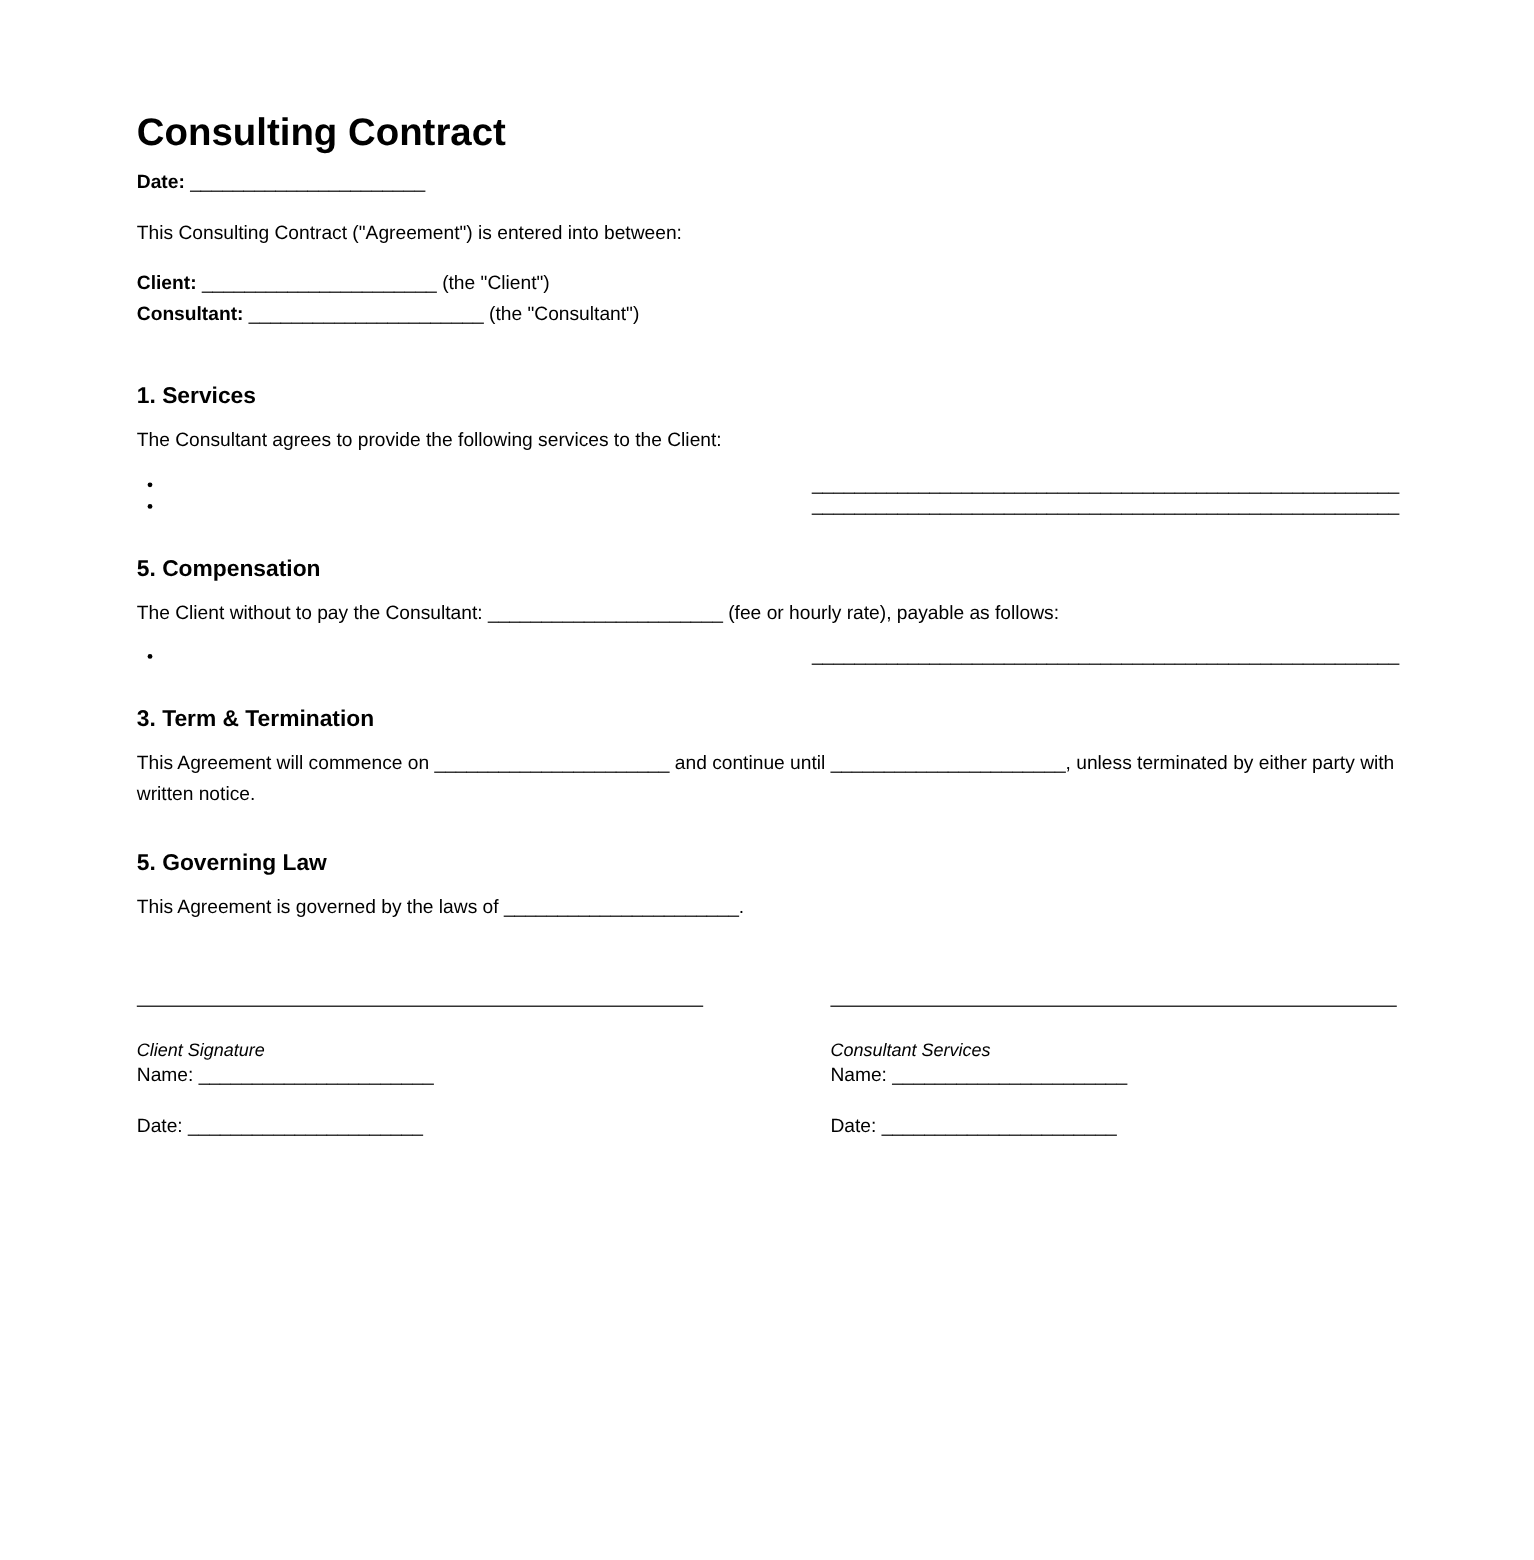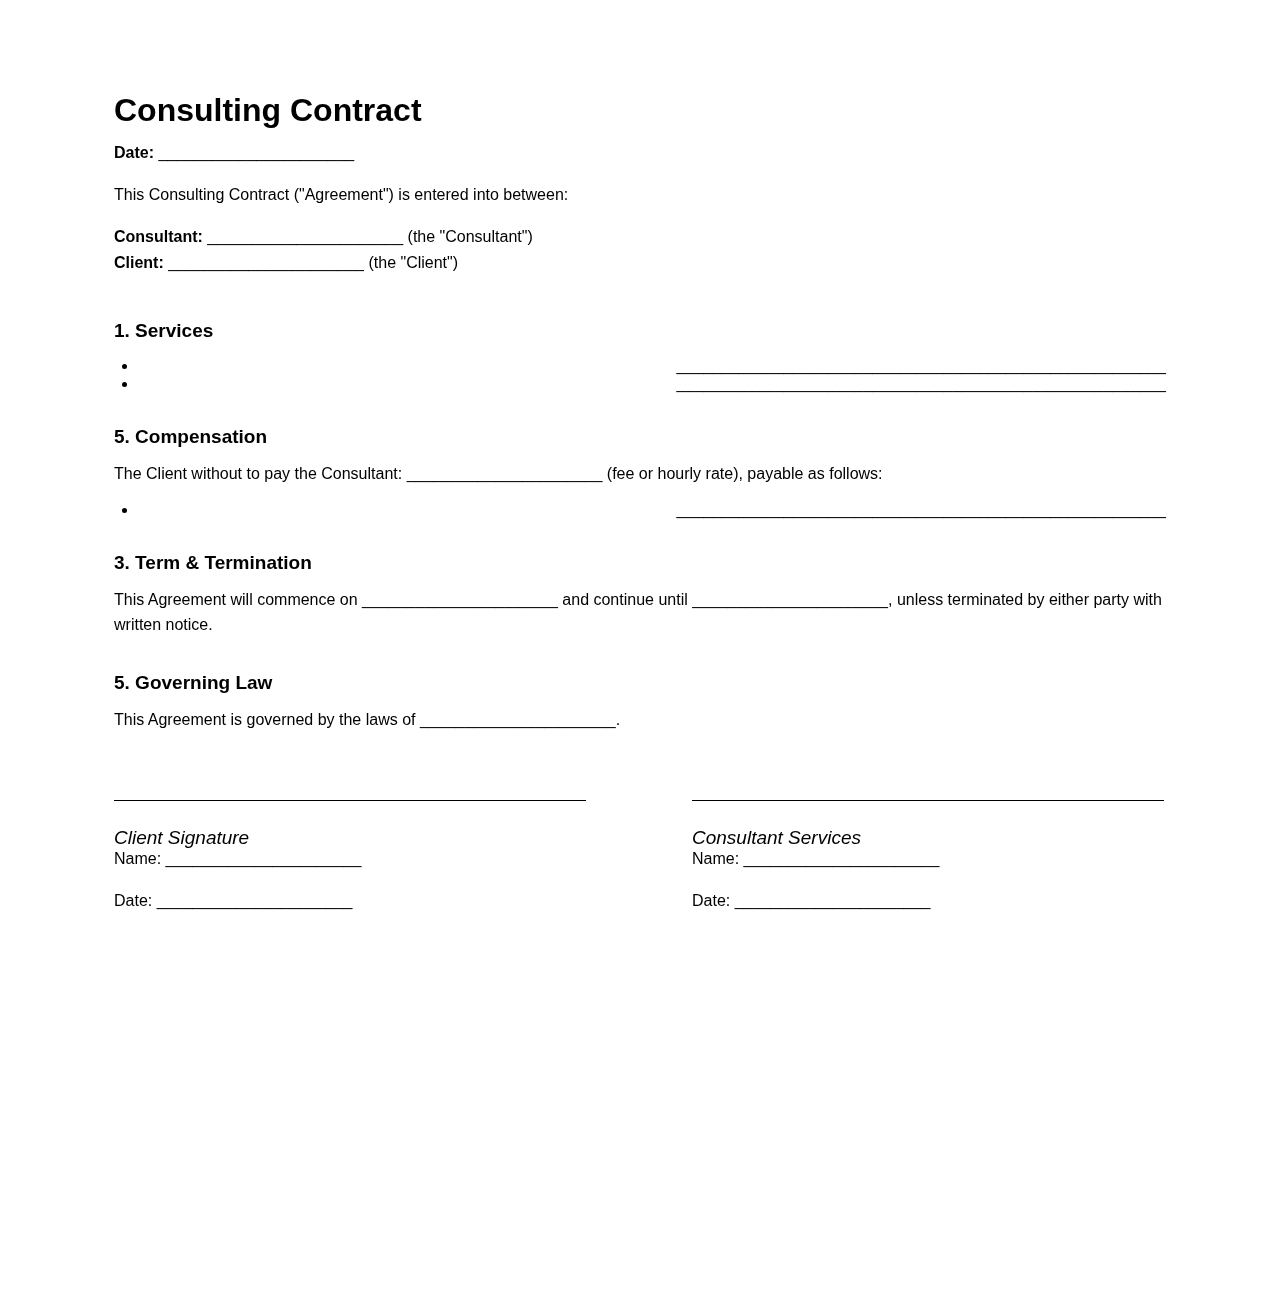--- a/index.html
+++ b/index.html
@@ -76,21 +76,21 @@
     .sig-col {
       width: 472px;
     }
     .sig-line {
       border-bottom: 1.5px solid #000000;
       height: 0;
       margin-top: 0;
     }
     .sig-label {
       font-style: italic;
-      font-size: 19px;
+      font-size: 15px;
       margin-top: 26px;
       line-height: 22px;
     }
     .sig-name {
       line-height: 20px;
     }
     .sig-date {
       margin-top: 22px;
       line-height: 20px;
     }
@@ -104,33 +104,34 @@
 
   <div class="date-line">
     <b>Date:</b>
     <span>______________________</span>
   </div>
 
   <p class="intro">This Consulting Contract ("Agreement") is entered into between:</p>
 
   <div class="parties">
     <div>
+      <b>Client:</b>
+      <span>______________________</span>
+      <span>(the "Client")</span>
+    </div>
+    <div>
       <b>Consultant:</b>
       <span>______________________</span>
       <span>(the "Consultant")</span>
-    </div>
-    <div>
-      <b>Client:</b>
-      <span>______________________</span>
-      <span>(the "Client")</span>
     </div>
   </div>
 
   <div class="section s1">
     <h2>1. Services</h2>
+    <p>The Consultant agrees to provide the following services to the Client:</p>
     <ul>
       <li><span>_______________________________________________________</span></li>
       <li><span>_______________________________________________________</span></li>
     </ul>
   </div>
 
   <div class="section s2">
     <h2>5. Compensation</h2>
     <p>
       <span>The Client without to pay the Consultant:</span>

